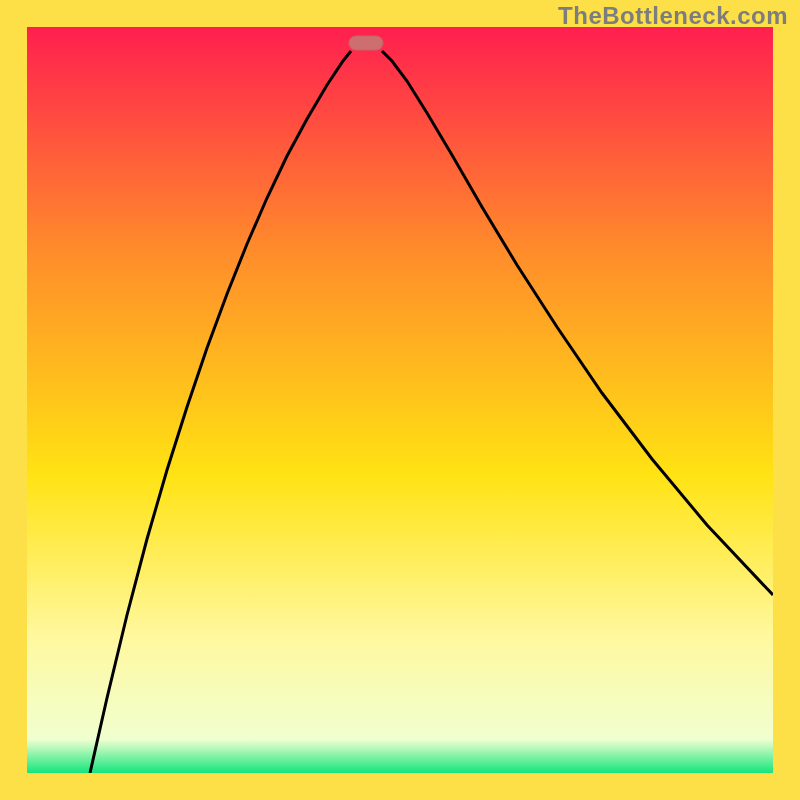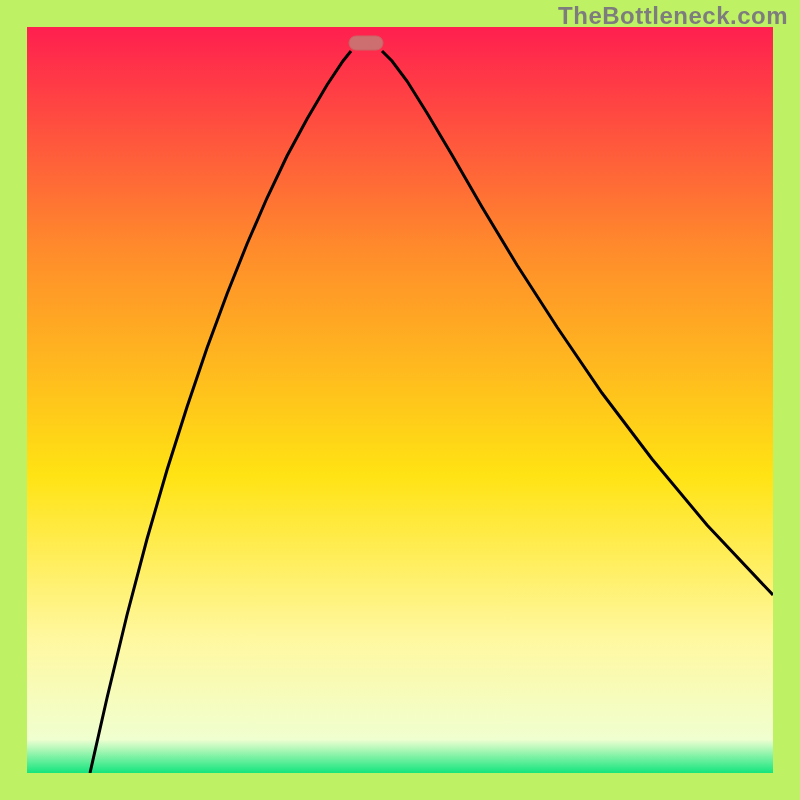--- a/index.html
+++ b/index.html
@@ -9,21 +9,21 @@
     height: 800px;
     background: #fff;
     overflow: hidden;
   }
   .frame {
     position: absolute;
     left: 0;
     top: 0;
     width: 800px;
     height: 800px;
-    background: #bef264;
+    background: #fde047;
   }
   .plot {
     position: absolute;
     left: 27px;
     top: 27px;
     width: 746px;
     height: 746px;
     overflow: hidden;
   }
   .watermark {

